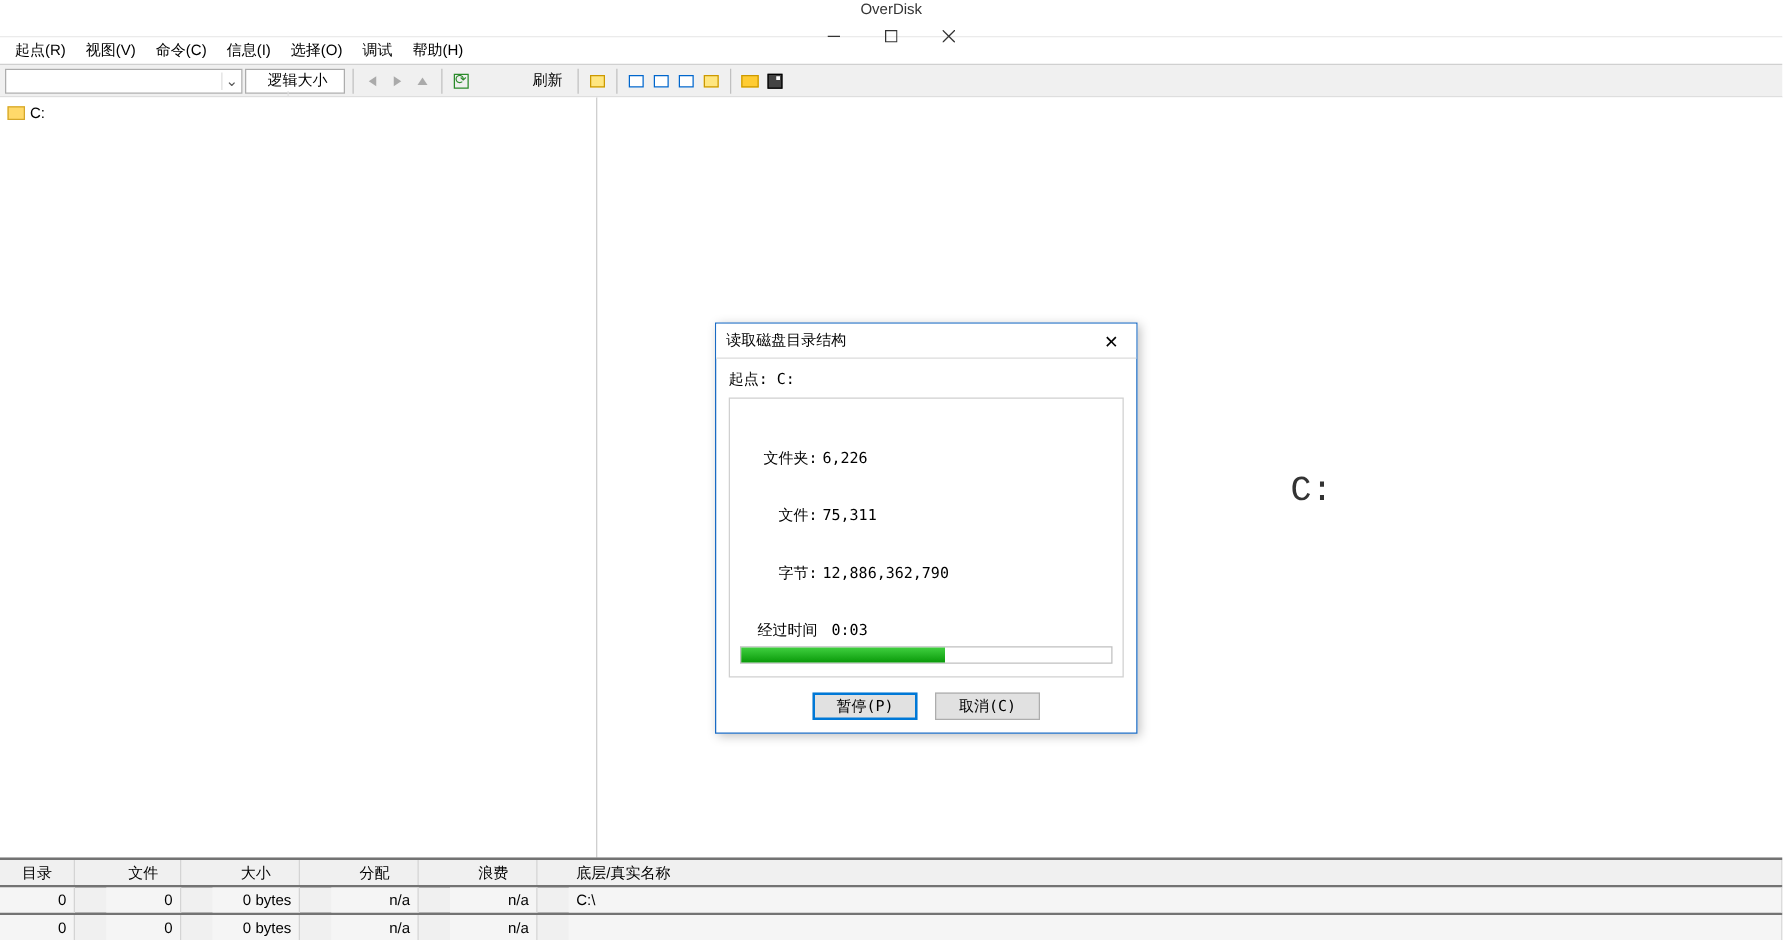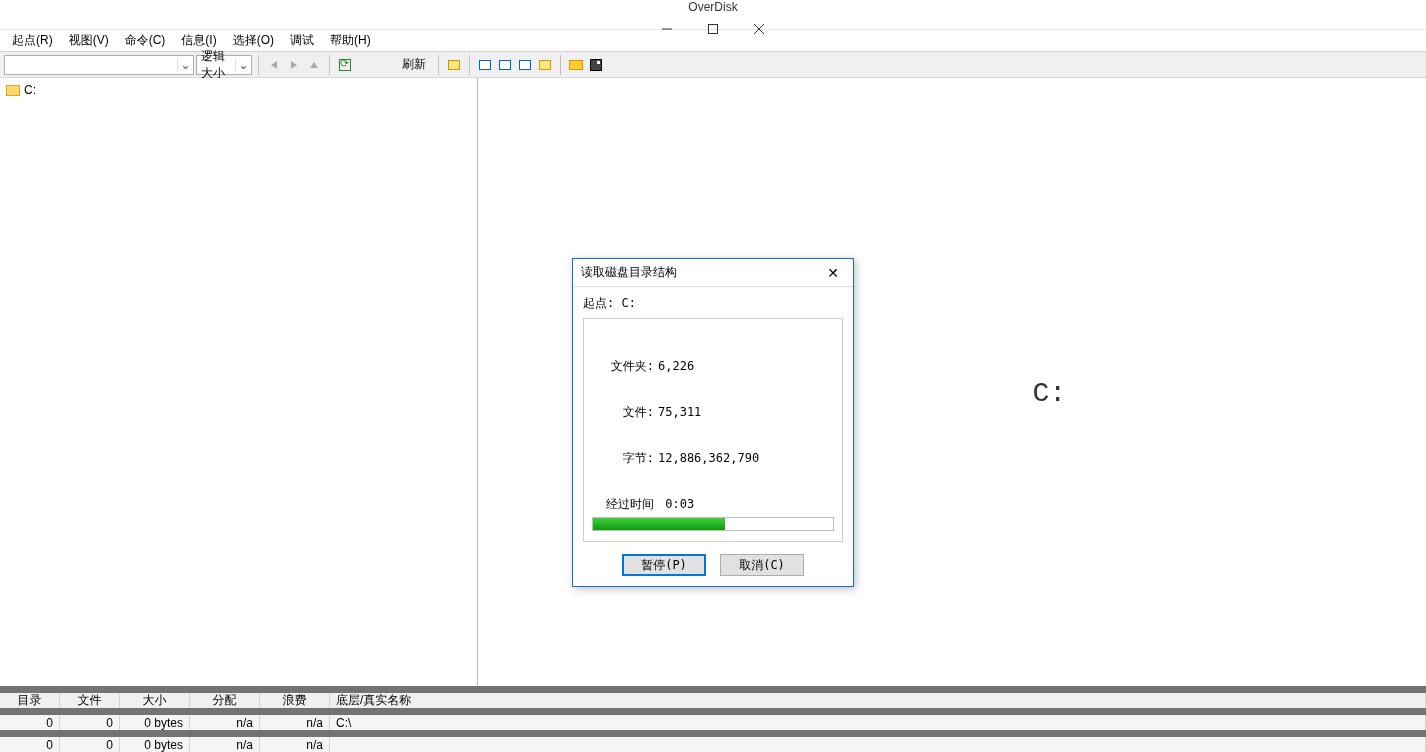--- a/index.html
+++ b/index.html
@@ -13,54 +13,54 @@
 .window-controls .btn { width: 46px; height: 30px; display: flex; align-items: center; justify-content: center; color: #333; cursor: pointer; }
 
 
 .menubar { height: 22px; display: flex; align-items: center; padding: 0 4px; border-bottom: 1px solid #d0d0d0; background: #fff; }
 .menubar .item { padding: 2px 8px; cursor: pointer; }
 
 
 .toolbar { height: 26px; background: #f0f0f0; border-bottom: 1px solid #d8d8d8; display: flex; align-items: center; padding: 0 4px; gap: 2px; }
 .toolbar .dropdown { height: 20px; border: 1px solid #adadad; background: #fff; display: flex; align-items: center; font-size: 12px; }
 .toolbar .dropdown.w1 { width: 190px; }
-.toolbar .dropdown.w2 { width: 56px; padding-left: 4px; }
+.toolbar .dropdown.w2 { width: 80px; padding-left: 4px; flex-direction: column; }
 .toolbar .dd-arrow { width: 16px; text-align: center; border-left: 1px solid #e0e0e0; color: #555; }
 .toolbar .sep { width: 1px; height: 20px; background: #c0c0c0; margin: 0 4px; }
 .toolbar .tbtn { width: 18px; height: 18px; display: flex; align-items: center; justify-content: center; cursor: pointer; color: #555; font-size: 14px; }
 .toolbar .tbtn.txt { width: auto; padding: 0 6px; font-size: 12px; color: #000; margin-left: 40px; }
 .ticon-box { width: 12px; height: 10px; border: 1px solid #0066cc; background: #fff; display: inline-block; }
 .ticon-box.y { border-color: #cc9900; background: #ffe680; }
 .ticon-folder { width: 14px; height: 10px; background: #ffcc33; border: 1px solid #cc9900; position: relative; display: inline-block; }
 .ticon-disk { width: 12px; height: 12px; background: #444; border: 1px solid #000; display: inline-block; position: relative; }
 .ticon-disk::after { content: ""; position: absolute; top: 1px; right: 1px; width: 3px; height: 3px; background: #fff; }
 
 
 .main-area { position: absolute; top: 78px; left: 0; right: 0; bottom: 48px; display: flex; background: #fff; }
 .left-pane { width: 478px; border-right: 1px solid #c0c0c0; background: #fff; overflow: auto; padding: 4px 6px; }
 .tree-item { display: flex; align-items: center; gap: 4px; cursor: pointer; padding: 1px 0; }
 .tree-item .folder-icon { width: 14px; height: 11px; background: #ffd96a; border: 1px solid #d5a72a; position: relative; }
 .right-pane { flex: 1; background: #fff; position: relative; }
 .drive-label { position: absolute; top: 300px; right: 360px; font-family: "Courier New", monospace; font-size: 28px; color: #333; }
 
 
 .status-area { position: absolute; left: 0; right: 0; bottom: 0; height: 66px; background: #f0f0f0; }
-.status-row { display: flex; height: 22px; border-top: 7px solid #737373; }
+.status-row { display: flex; height: 22px; border-top: 2px solid #737373; gap: 25px; }
 .status-row .cell { border-right: 1px solid #d4d4d4; display: flex; align-items: center; justify-content: flex-end; padding: 0 6px; background: #f5f5f5; font-size: 12px; }
 .status-row.header .cell { background: #f0f0f0; font-weight: normal; justify-content: center; }
 .status-row .cell.path { flex: 1; justify-content: flex-start; }
 .c-dir { width: 60px; }
 .c-file { width: 60px; }
 .c-size { width: 70px; }
 .c-alloc { width: 70px; }
 .c-waste { width: 70px; }
 .status-row .cell.path.header-path { background: #f0f0f0; }
 
 
-.dialog { position: absolute; left: 572px; top: 258px; width: 282px; border: 1px solid #1a6bc4; background: #fff; box-shadow: 2px 2px 8px rgba(0,0,0,0.25); }
+.dialog { position: absolute; left: 572px; top: 258px; width: 338px; border: 1px solid #1a6bc4; background: #fff; box-shadow: 2px 2px 8px rgba(0,0,0,0.25); }
 .dialog-title { height: 28px; background: #fff; border-bottom: 1px solid #dcdcdc; display: flex; align-items: center; padding: 0 8px; }
 .dialog-title .txt { flex: 1; }
 .dialog-title .close { width: 24px; height: 20px; display: flex; align-items: center; justify-content: center; cursor: pointer; font-size: 14px; }
 .dialog-body { padding: 8px 10px 10px 10px; }
 .dialog-body .origin { font-family: "SimSun", monospace; font-size: 12px; margin-bottom: 6px; }
 .stats-box { border: 1px solid #d0d0d0; padding: 8px 8px 10px 8px; position: relative; }
 .stats-row { display: flex; font-family: "SimSun", monospace; font-size: 12px; line-height: 14px; margin-top: 32px; }
 .stats-row .lbl { width: 66px; text-align: right; padding-right: 4px; }
 .stats-row .lbl.colon::after { content: ":"; }
 .progress { height: 14px; background: #fff; border: 1px solid #c0c0c0; margin-top: 6px; position: relative; }

